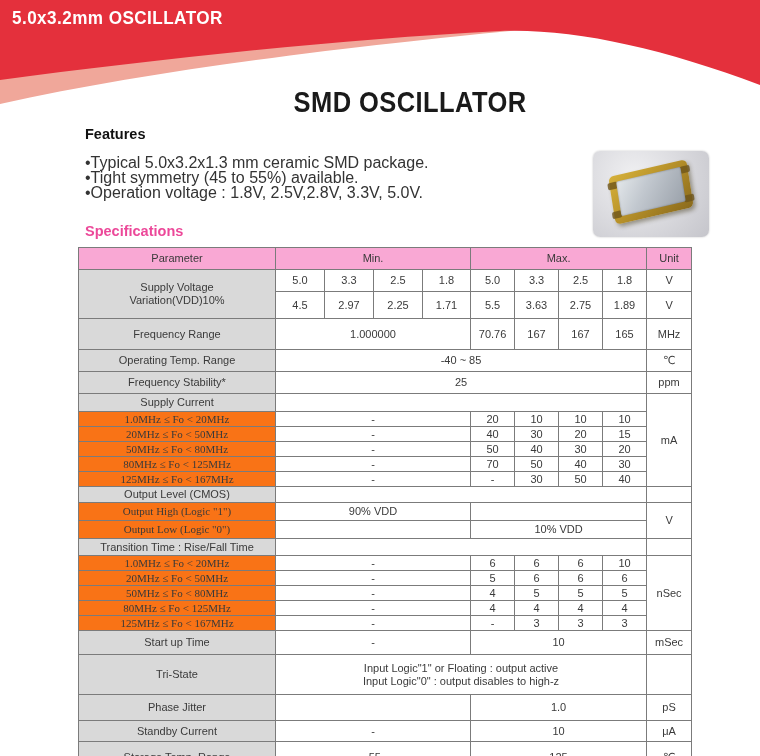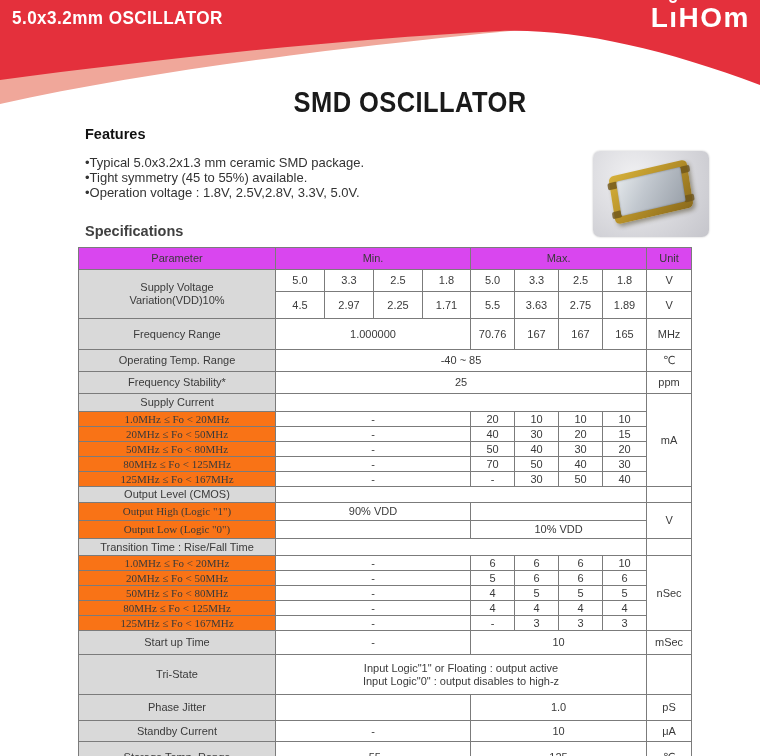--- a/index.html
+++ b/index.html
@@ -24,21 +24,21 @@
     border:2.2px solid #fff;border-radius:50%;
   }
   
   .page-title{
     position:absolute;top:85px;left:30px;width:760px;text-align:center;
     font-size:30px;font-weight:bold;color:#1a1a1a;
   }
   .page-title span{display:inline-block;transform:scaleX(.85);letter-spacing:.5px;white-space:nowrap;}
   .features{position:absolute;left:85px;top:126px;width:470px;}
   .features .sec-h{font-size:14.5px;font-weight:bold;color:#111;margin-bottom:13px;}
-  .features .feat{font-size:13px;line-height:15px;color:#333;}
+  .features .feat{font-size:16px;line-height:15px;color:#333;}
   
   .photo{
     position:absolute;left:593px;top:151px;width:116px;height:86px;border-radius:7px;
     background:radial-gradient(circle at 35% 30%, #f0f0f2 0%, #dddde1 45%, #c5c5cb 100%);
     box-shadow:0 0 2px rgba(0,0,0,.25);
   }
   .chip{
     position:absolute;left:18px;top:17px;width:80px;height:48px;border-radius:5px;
     transform:rotate(-13deg) skewX(-4deg);
     background:linear-gradient(145deg,#d6b13a 0%,#b8922a 45%,#8a6a1c 100%);
@@ -46,47 +46,46 @@
   }
   .chip .lid{
     position:absolute;left:7px;top:6px;right:7px;bottom:7px;border-radius:2px;
     background:linear-gradient(125deg,#e3e7ea 0%,#c2c8cf 40%,#9aa1aa 100%);
     box-shadow:inset 0 0 2px rgba(0,0,0,.35);
   }
   .chip .pad{position:absolute;width:10px;height:7px;background:#6e551a;border-radius:2px;opacity:.8;}
   .pad.p1{left:-2px;top:6px}.pad.p2{left:-2px;bottom:6px}
   .pad.p3{right:-2px;top:6px}.pad.p4{right:-2px;bottom:6px}
   
-  .spec-h{position:absolute;left:85px;top:223px;font-size:14.5px;font-weight:bold;color:#404040;}
+  .spec-h{position:absolute;left:85px;top:223px;font-size:14.5px;font-weight:bold;color:#ec4899;}
   table.spec{
     position:absolute;left:78px;top:247px;width:613px;border-collapse:collapse;table-layout:fixed;
   }
   table.spec td{
     border:1px solid #7b7b7b;font-size:11px;color:#3a3a3a;text-align:center;
     vertical-align:middle;padding:0 2px;line-height:13px;overflow:hidden;
   }
-  td.hdr{background:#d946ef;font-size:11.5px;color:#333;}
+  td.hdr{background:#f9a8d4;font-size:11.5px;color:#333;}
   td.lbl{background:#d9d9d9;text-align:left;padding-left:8px;margin-left:18px;}
   td.sub{background:#f97316;text-align:center;font-family:Liberation Serif, serif;}
   .pre{white-space:pre-line;}
   
   tr.h22{height:22px}tr.h27{height:27px}tr.h23{height:31px}tr.h18{height:18px}
   tr.h15{height:15px}tr.h16{height:16px}tr.h17{height:17px}tr.h24{height:24px}
   tr.h40{height:40px}tr.h26{height:26px}tr.h21{height:21px}
 </style>
 </head>
 <body>
 
 <div class="banner">
   <svg width="760" height="110" viewBox="0 0 760 110">
     <path d="M0,0 H520 V30 C395,42 170,66 0,104 Z" fill="#f0a79a"></path>
     <path d="M0,0 H760 V85 C660,47 570,28 500,31 C330,40 150,60 0,80 Z" fill="#e4303c"></path>
   </svg>
   <div class="banner-label">5.0x3.2mm OSCILLATOR</div>
-  <div class="logo"><span>L</span><span class="logo-i">ı</span><span>HOm</span></div>
 </div>
 
 <div class="page-title"><span>SMD OSCILLATOR</span></div>
 
 <div class="features">
   <div class="sec-h">Features</div>
   <div class="feat">•Typical 5.0x3.2x1.3 mm ceramic SMD package.</div>
   <div class="feat">•Tight symmetry (45 to 55%) available.</div>
   <div class="feat">•Operation voltage : 1.8V, 2.5V,2.8V, 3.3V, 5.0V.</div>
 </div>

